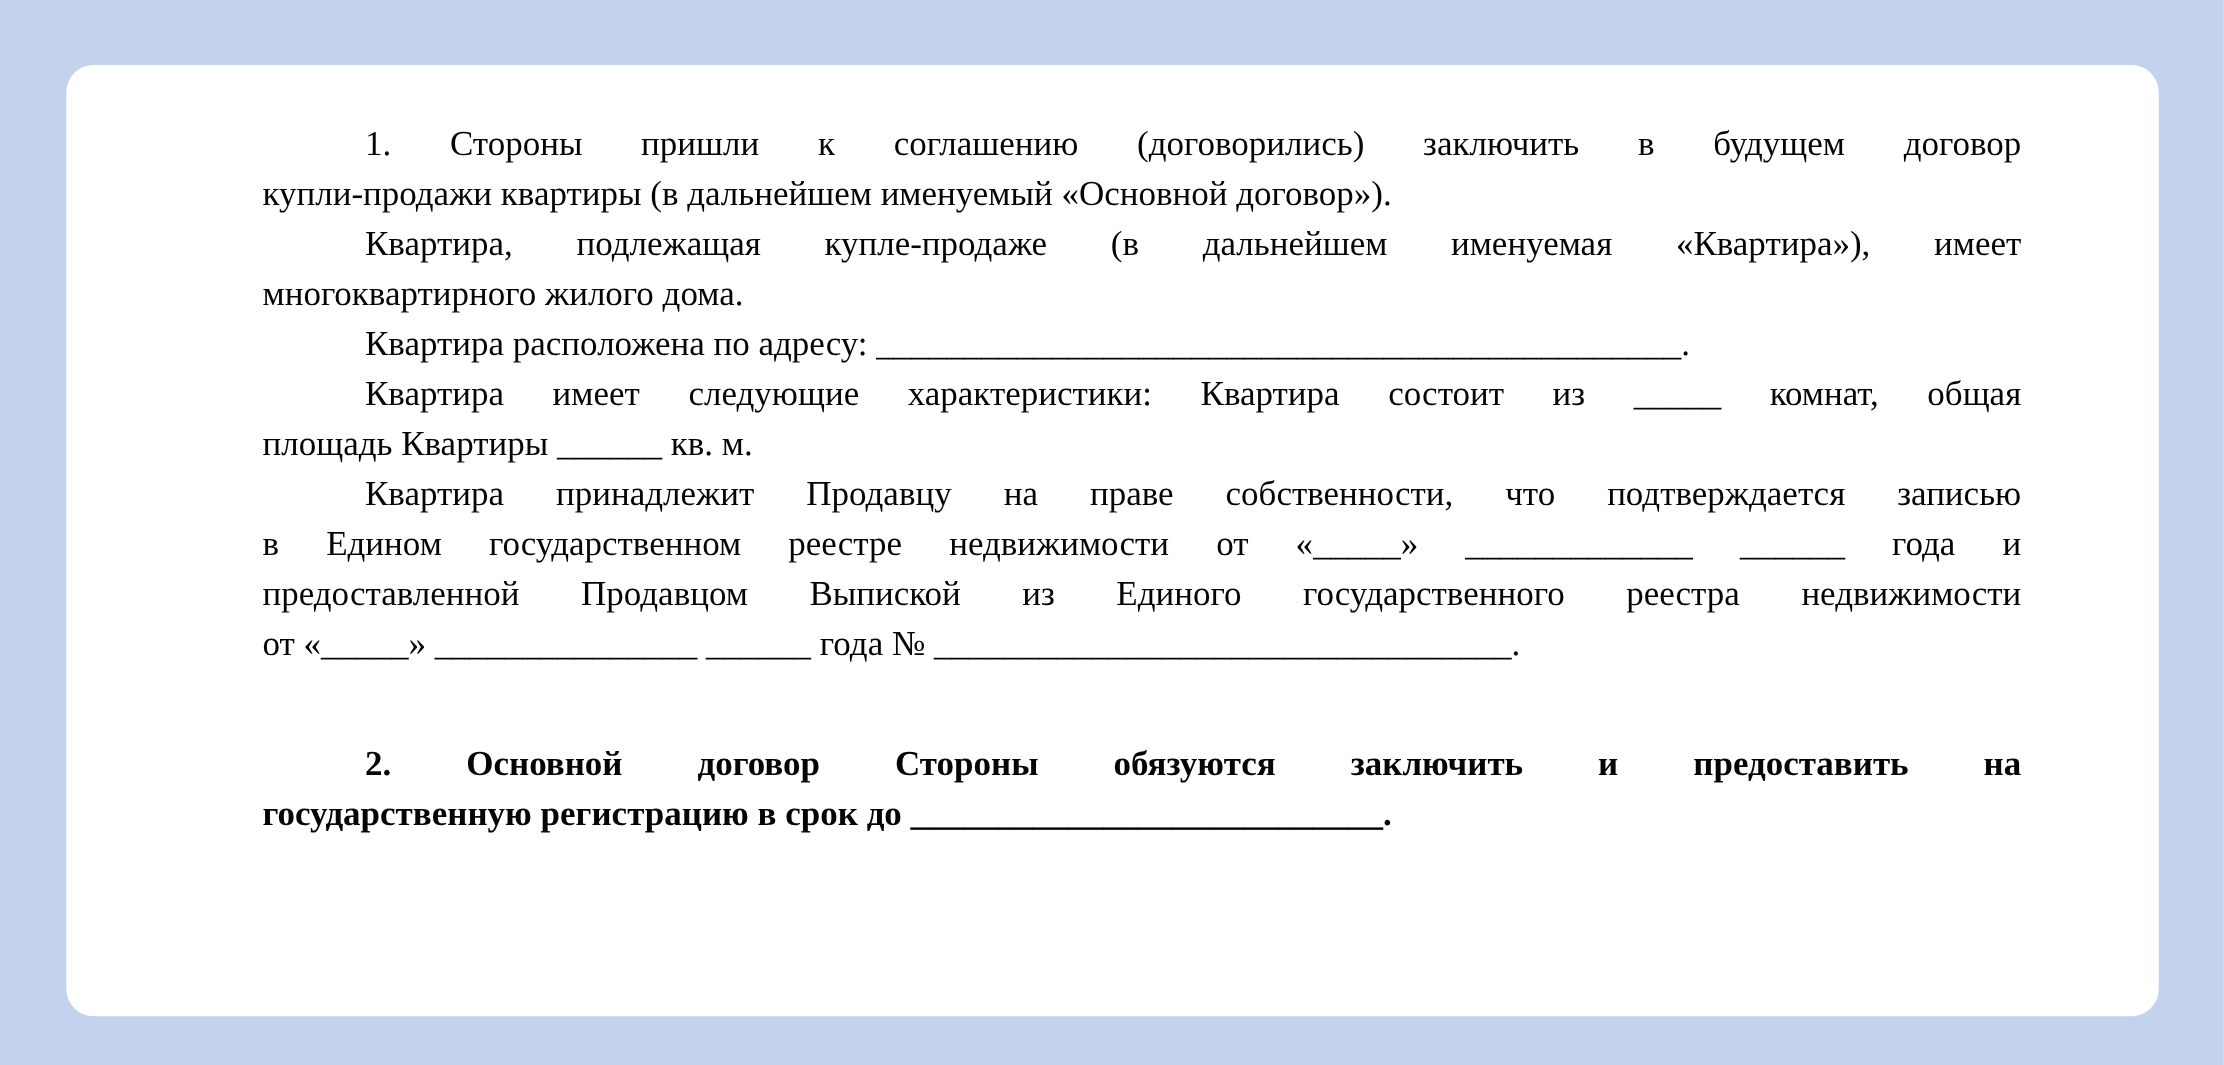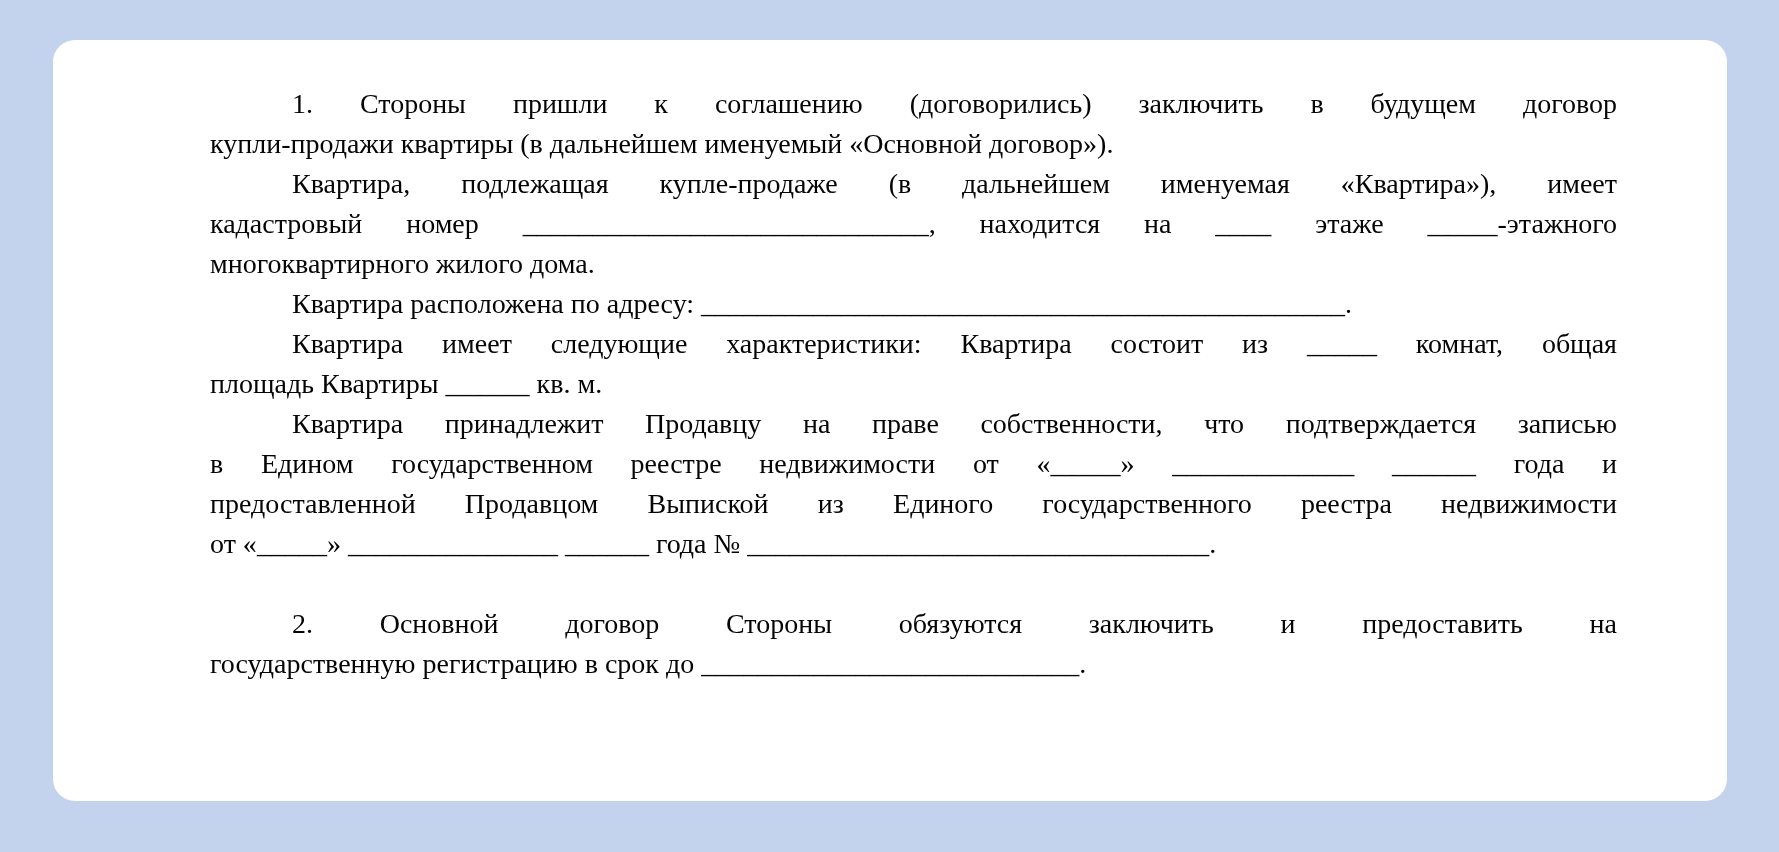--- a/index.html
+++ b/index.html
@@ -10,36 +10,36 @@
     width: 1779px;
     height: 852px;
     position: relative;
     background: #c4d3ed;
     overflow: hidden;
     font-family: "Liberation Serif", "DejaVu Serif", serif;
   }
   .card {
     position: absolute;
     left: 53px;
-    top: 40px;
+    top: 52px;
     width: 1674px;
     height: 761px;
     background: #ffffff;
     border-radius: 22px;
   }
   .contract {
     position: absolute;
     left: 157px;
     top: 44px;
     width: 1407px;
     font-size: 28px;
     color: #050505;
   }
   .paragraph { margin: 0; }
-  .paragraph.spaced { margin-top: 40px; }
+  .paragraph.spaced { margin-top: 56px; font-weight: bold; }
   .line {
     line-height: 40px;
     height: 40px;
     overflow: hidden;
     text-align: justify;
     text-align-last: justify;
     white-space: normal;
   }
   .line.end {
     text-align: center;
@@ -52,21 +52,20 @@
 <body>
 
 <div class="card">
   <div class="contract">
       <div class="paragraph">
         <div class="line indent">1. Стороны пришли к соглашению (договорились) заключить в будущем договор</div>
         <div class="line end">купли-продажи квартиры (в дальнейшем именуемый «Основной договор»).</div>
       </div>
       <div class="paragraph">
         <div class="line indent">Квартира, подлежащая купле-продаже (в дальнейшем именуемая «Квартира»), имеет</div>
-        <div class="line">кадастровый номер <span class="blank">_____________________________</span>, находится на <span class="blank">____</span> этаже <span class="blank">_____</span>-этажного</div>
         <div class="line end">многоквартирного жилого дома.</div>
       </div>
       <div class="paragraph">
         <div class="line indent end">Квартира расположена по адресу: <span class="blank">______________________________________________</span>.</div>
       </div>
       <div class="paragraph">
         <div class="line indent">Квартира имеет следующие характеристики: Квартира состоит из <span class="blank">_____</span> комнат, общая</div>
         <div class="line end">площадь Квартиры <span class="blank">______</span> кв. м.</div>
       </div>
       <div class="paragraph">

